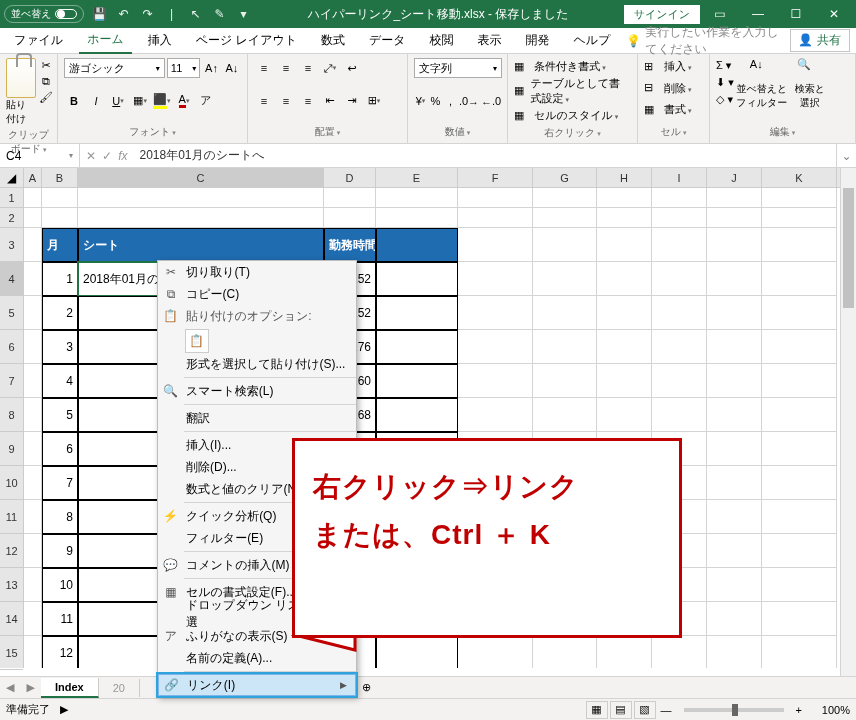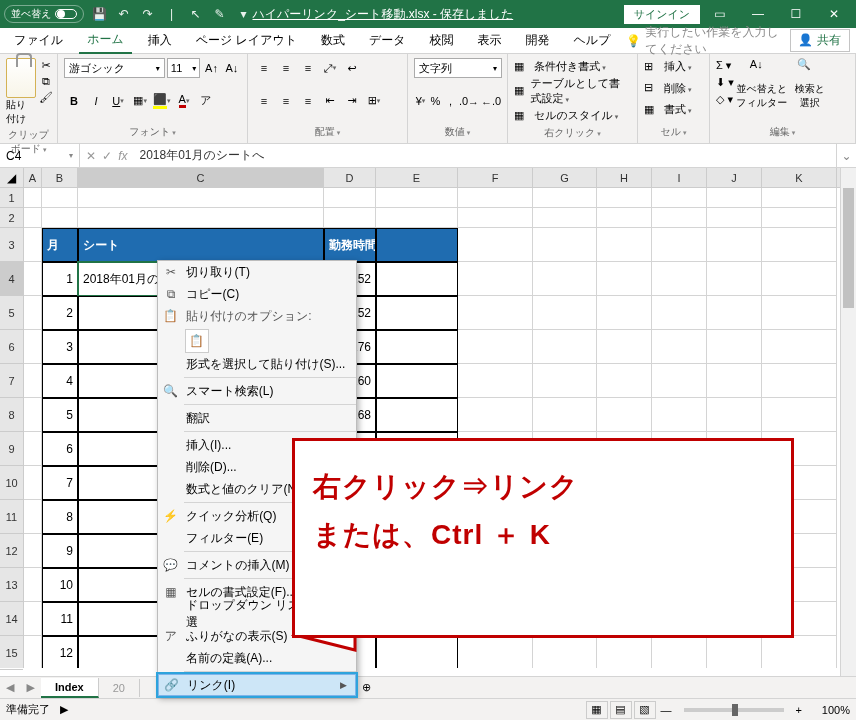--- a/index.html
+++ b/index.html
@@ -5,21 +5,21 @@
 * { box-sizing: border-box; margin: 0; padding: 0; font-family: "Meiryo UI", "游ゴシック", sans-serif; }
 body { width: 856px; height: 720px; background: #fff; overflow: hidden; font-size: 12px; position: relative; }
 
 
 .titlebar { background: #217346; color: #fff; height: 28px; display: flex; align-items: center; padding: 0 4px; }
 .titlebar .qat { display: flex; align-items: center; gap: 6px; }
 .qat-btn { width: 18px; height: 18px; display: flex; align-items: center; justify-content: center; color: #fff; opacity: 0.9; }
 .autosave { display: flex; align-items: center; gap: 4px; font-size: 10px; border: 1px solid rgba(255,255,255,0.4); border-radius: 10px; padding: 1px 6px; }
 .autosave-toggle { width: 22px; height: 10px; border: 1px solid #fff; border-radius: 6px; position: relative; }
 .autosave-toggle::after { content:""; position:absolute; left:1px; top:0; width:8px; height:8px; background:#fff; border-radius:50%; }
-.titlebar .title { flex: 1; text-align: left; font-size: 12px; text-decoration: underline; }
+.titlebar .title { flex: 1; text-align: center; font-size: 12px; }
 .titlebar .right { display: flex; align-items: center; gap: 2px; }
 .signin { background: #fff; color: #217346; font-size: 11px; padding: 2px 10px; }
 .winbtn { width: 36px; height: 28px; display:flex; align-items:center; justify-content:center; color:#fff; }
 
 
 .ribbon-tabs { background: #fff; border-bottom: 1px solid #d4d4d4; height: 26px; display: flex; align-items: center; padding: 0 6px; gap: 8px; font-size: 12px; }
 .ribbon-tabs .tab { padding: 4px 8px; cursor: default; }
 .ribbon-tabs .tab.active { color: #217346; border-bottom: 2px solid #217346; }
 .ribbon-tabs .tell { flex:1; color:#888; display:flex; align-items:center; gap:4px; }
 .share { border:1px solid #c4c4c4; padding:2px 8px; color:#217346; }
@@ -84,21 +84,21 @@
 .ctxmenu { position:absolute; left:157px; top:260px; width:200px; background:#f5f5f5; border:1px solid #bcbcbc; box-shadow:2px 2px 6px rgba(0,0,0,0.3); z-index:50; }
 .ctxitem { display:flex; align-items:center; height:22px; padding:0 8px 0 28px; position:relative; font-size:12px; }
 .ctxitem.hov { background:#cde6f7; border:1px solid #7eb4ea; height:22px; outline:2px solid #2ea3dc; }
 .ctxitem .cicon { position:absolute; left:4px; width:18px; text-align:center; color:#555; }
 .ctxitem.hdr { color:#555; }
 .ctxitem .arrow { margin-left:auto; font-size:9px; color:#555; }
 .ctxsep { height:1px; background:#d4d4d4; margin:2px 0 2px 26px; }
 .pasteopt { position:absolute; left:27px; top:68px; width:24px; height:24px; border:1px solid #ccc; background:#fff; display:flex; align-items:center; justify-content:center; }
 
 
-.callout { position:absolute; left:292px; top:438px; width:502px; height:200px; background:#fff; border:3px solid #c00000; z-index:60; padding:22px 18px; }
+.callout { position:absolute; left:292px; top:438px; width:390px; height:200px; background:#fff; border:3px solid #c00000; z-index:60; padding:22px 18px; }
 .callout .line { color:#c00000; font-size:28px; font-weight:bold; line-height:1.7; letter-spacing:1px;}
 .tail-svg { position:absolute; left:175px; top:605px; z-index:59; }
 
 
 .sheetbar { position:absolute; bottom:22px; left:0; right:0; height:22px; background:#f3f2f1; border-top:1px solid #d4d4d4; display:flex; align-items:center; font-size:11px; }
 .sheetnav { padding:0 6px; color:#888; }
 .sheettab { padding:3px 14px; border-right:1px solid #ccc; background:#fff; }
 .sheettab.active { border-bottom:2px solid #217346; font-weight:bold; }
 .sheettab.dim { color:#999; background:#f3f2f1; }
 .addsheet { padding:0 8px; }

